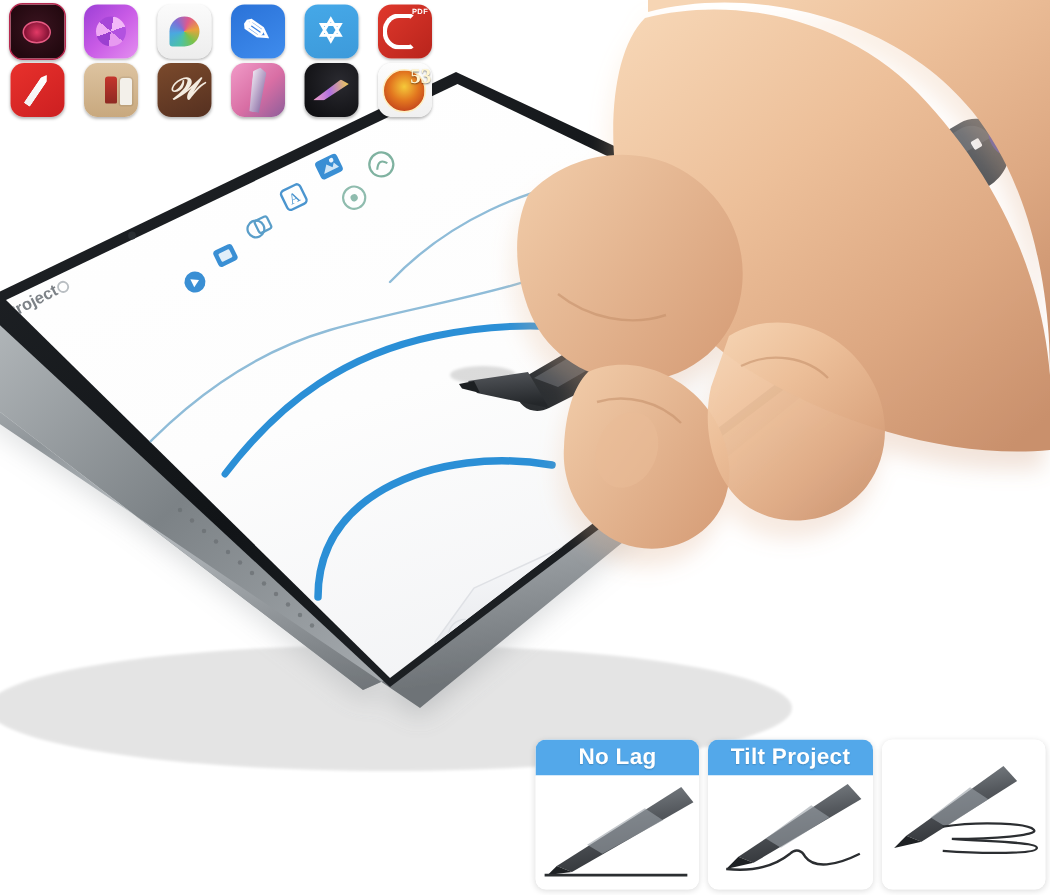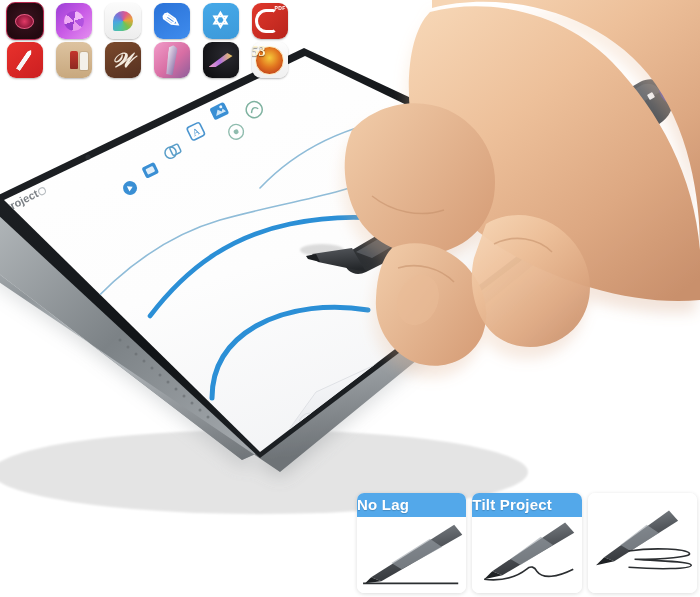--- a/index.html
+++ b/index.html
@@ -34,20 +34,21 @@
   }
   .app-icon {
     position: relative;
     width: 36px;
     height: 36px;
     border-radius: 9px;
     overflow: hidden;
     box-shadow: 0 1px 2px rgba(0,0,0,0.28);
     justify-self: center;
     align-self: center;
+    text-align: right;
   }
   .app-icon .glyph {
     position: absolute;
     inset: 0;
     display: flex;
     align-items: center;
     justify-content: center;
     font-size: 19px;
     font-weight: bold;
     color: #ffffff;
@@ -181,20 +182,21 @@
     box-shadow: 0 1px 4px rgba(0,0,0,0.14);
     overflow: hidden;
     display: flex;
     flex-direction: column;
   }
   .badge-head {
     background: #53a8ea;
     color: #ffffff;
     font-size: 15px;
     font-weight: bold;
+    text-align: center;
     padding: 3px 0 4px;
     letter-spacing: .2px;
     text-shadow: 0 1px 1px rgba(0,0,0,.18);
   }
   .badge-body {
     flex: 1 1 auto;
     position: relative;
     background: #fff;
   }
   .badge-body svg { display:block; width:100%; height:100%; }

